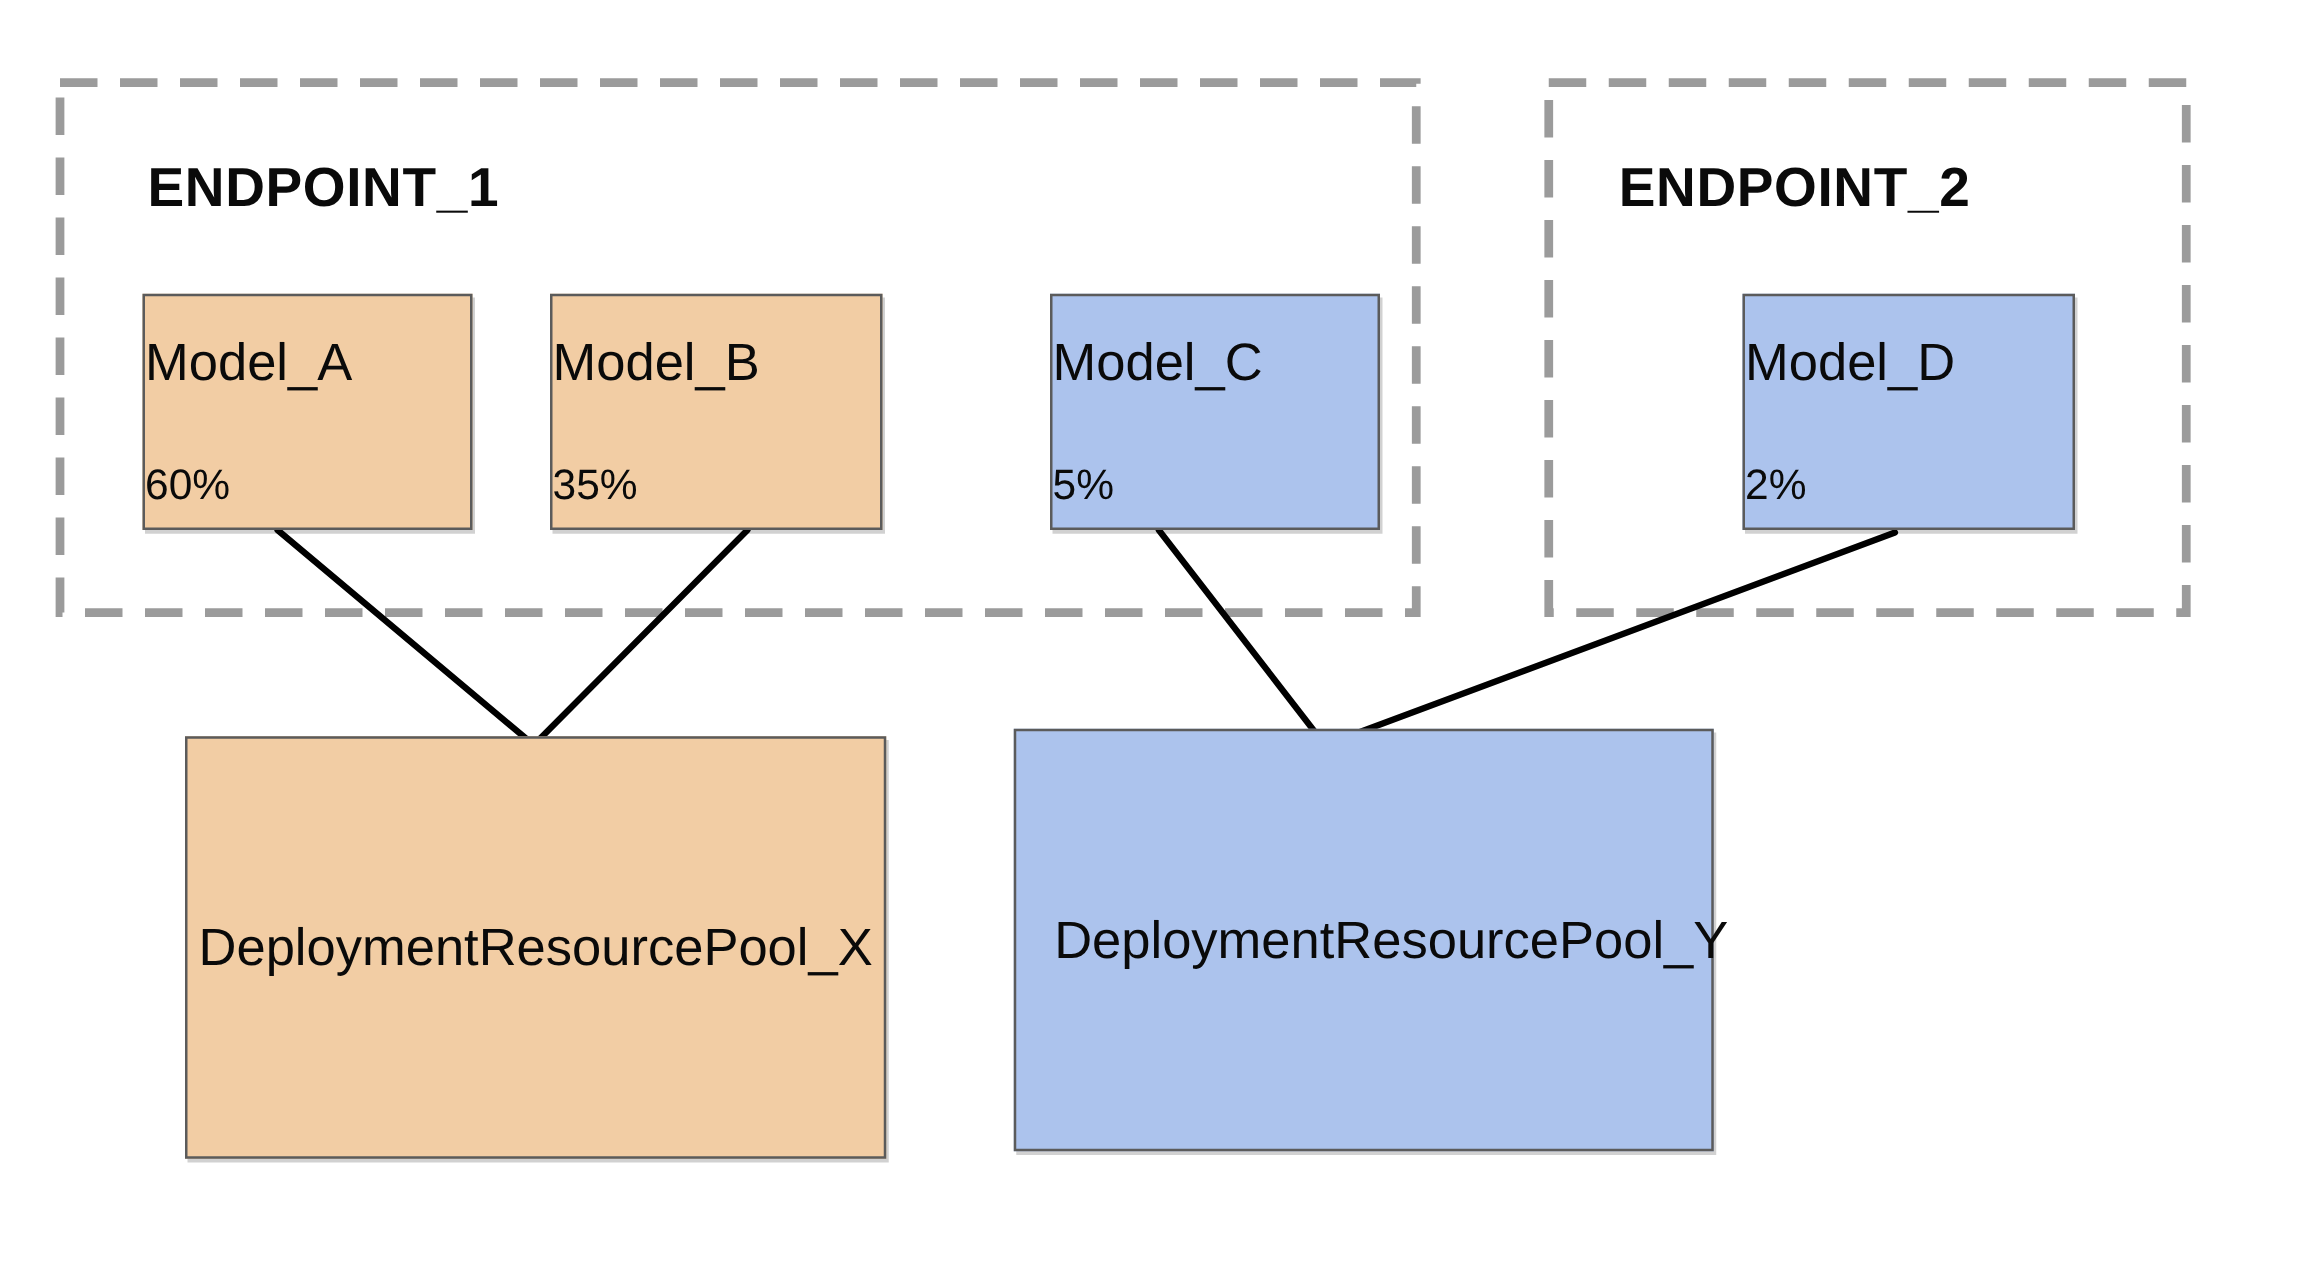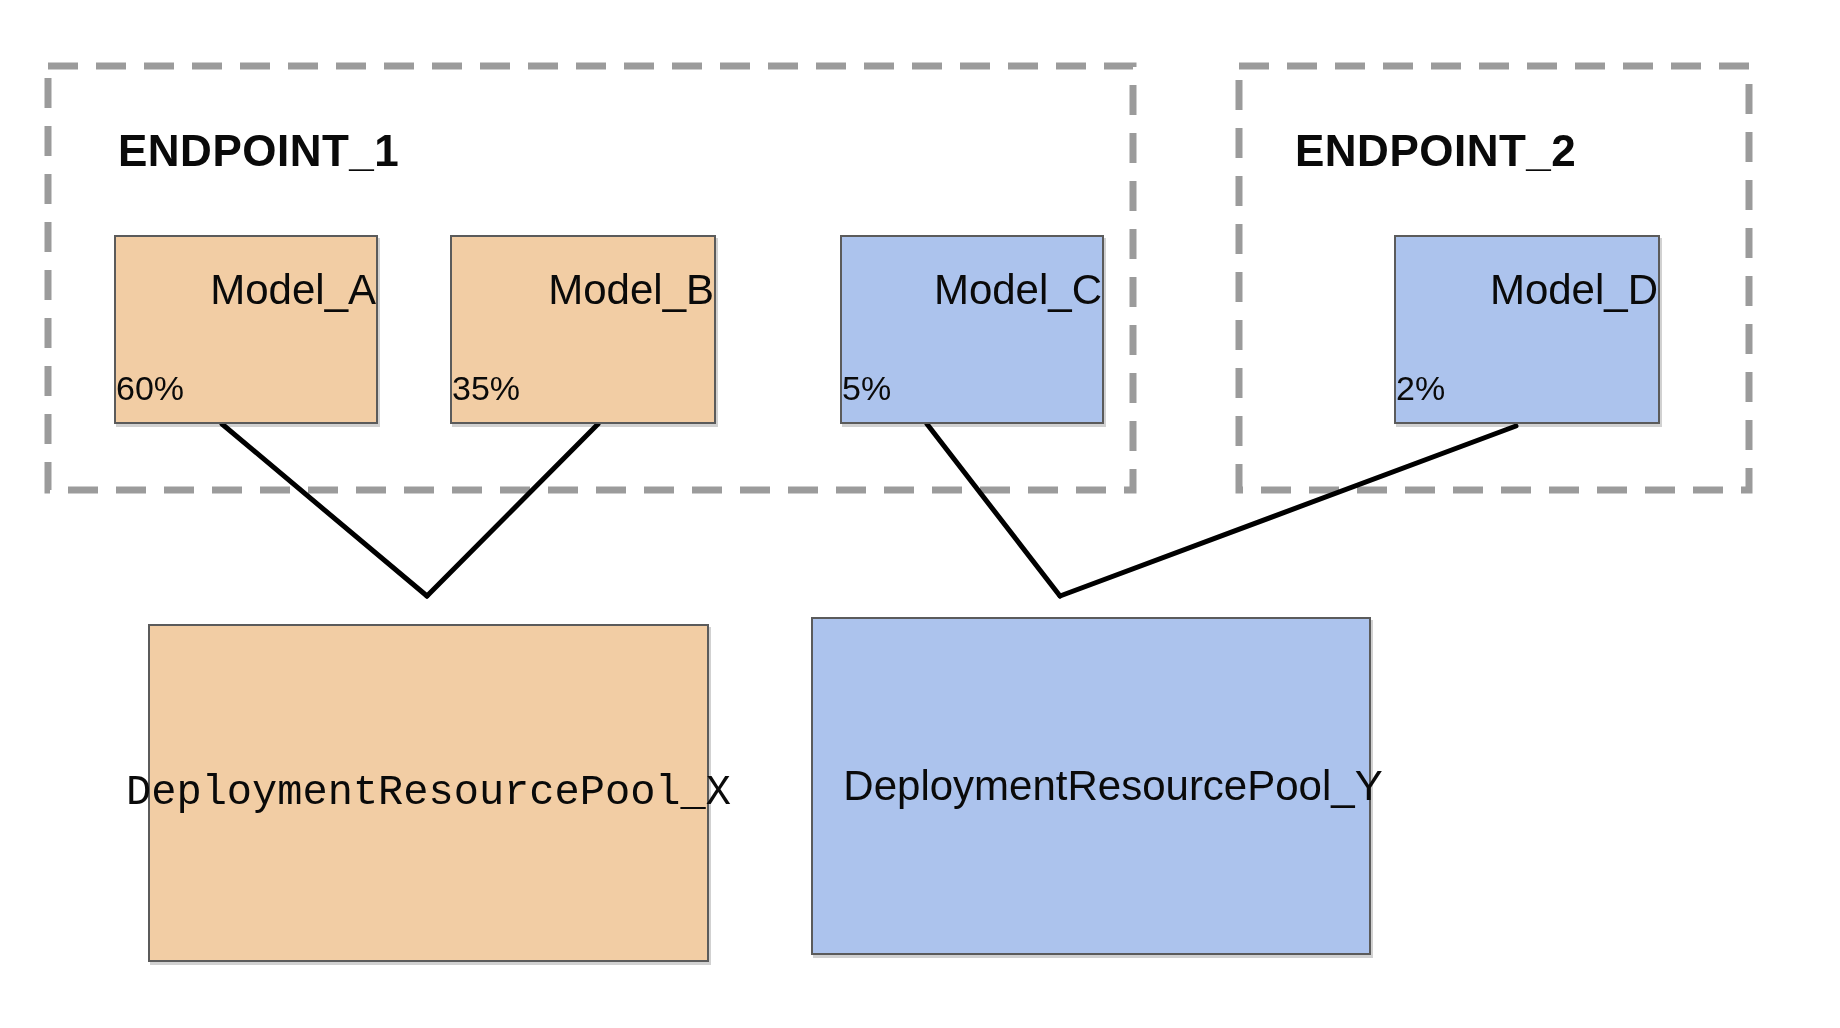--- a/index.html
+++ b/index.html
@@ -38,21 +38,21 @@
     position:absolute;
     box-sizing:border-box;
     border:2px solid var(--node_border);
     box-shadow:2px 3px 0 rgba(0,0,0,0.18);
   }
   .node.orange{background:var(--orange_fill);}
   .node.blue{background:var(--blue_fill);margin-left:32px;}
   .model-node .model-label{
     position:absolute;
     left:0;right:0;top:28px;
-    text-align:right;
+    text-align:left;
     font-size:42px;
     line-height:50px;
     color:var(--text_color);
     white-space:nowrap;
   }
   .model-node .model-traffic{
     position:absolute;
     left:0;right:0;bottom:14px;
     text-align:left;
     font-size:34px;
@@ -86,36 +86,36 @@
   </svg>
 
   <div class="ep-label" style="left:118px;top:126px;">ENDPOINT_1</div>
   <div class="ep-label" style="left:1295px;top:126px;">ENDPOINT_2</div>
 
   <div class="node model-node orange" style="left:114px;top:235px;width:264px;height:189px;">
     <div class="model-label">Model_A</div>
     <div class="model-traffic">60%</div>
   </div>
 
-  <div class="node model-node orange" style="left:450px;top:235px;width:266px;height:189px;">
+  <div class="node model-node orange" style="left:440px;top:235px;width:266px;height:189px;">
     <div class="model-label">Model_B</div>
     <div class="model-traffic">35%</div>
   </div>
 
   <div class="node model-node blue" style="left:808px;top:235px;width:264px;height:189px;">
     <div class="model-label">Model_C</div>
     <div class="model-traffic">5%</div>
   </div>
 
   <div class="node model-node blue" style="left:1362px;top:235px;width:266px;height:189px;">
     <div class="model-label">Model_D</div>
     <div class="model-traffic">2%</div>
   </div>
 
-  <div class="node pool-node orange" style="left:148px;top:624px;width:561px;height:338px;font-family:Liberation Mono, monospace;">
+  <div class="node pool-node orange" style="left:148px;top:589px;width:561px;height:338px;">
     <div class="pool-label">DeploymentResourcePool_X</div>
   </div>
 
-  <div class="node pool-node blue" style="left:779px;top:617px;width:560px;height:338px;padding-left:44px;">
+  <div class="node pool-node blue" style="left:779px;top:583px;width:560px;height:338px;padding-left:44px;">
     <div class="pool-label">DeploymentResourcePool_Y</div>
   </div>
 
 </div>
 
 </body></html>

